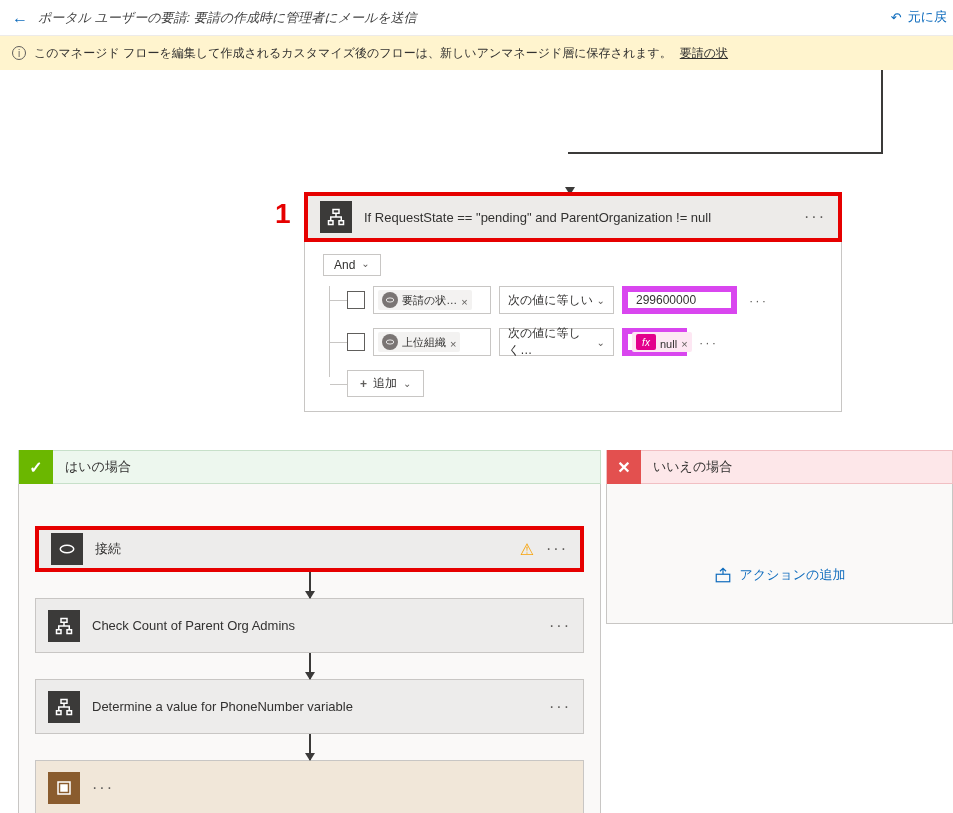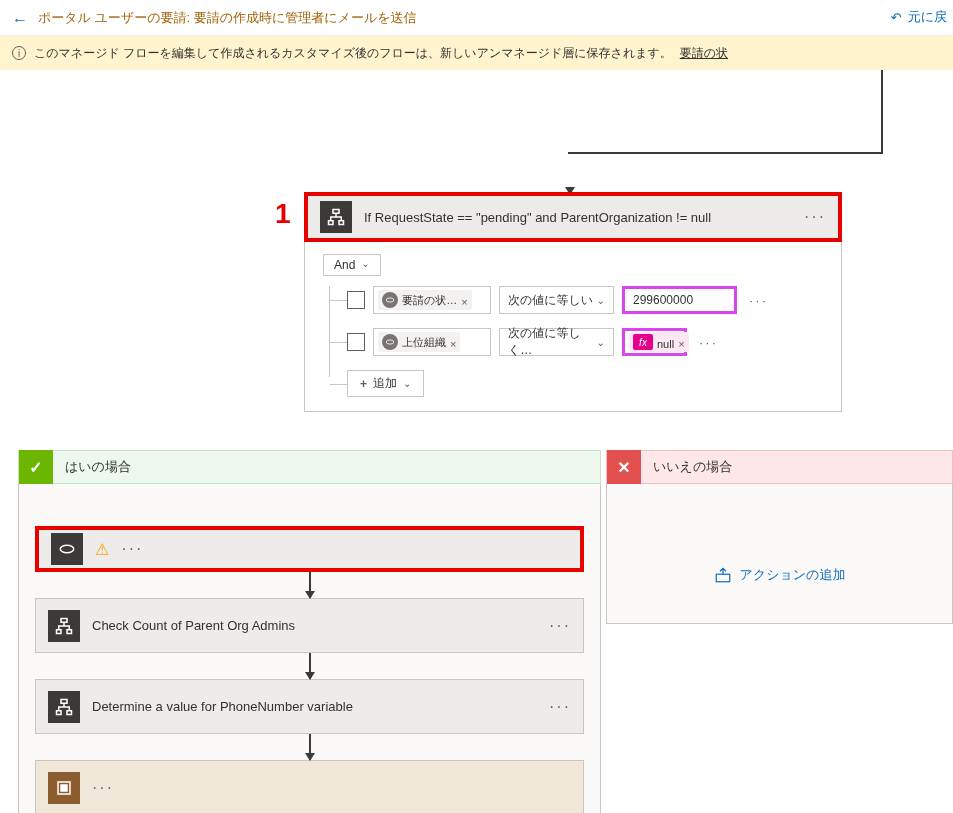--- a/index.html
+++ b/index.html
@@ -13,21 +13,21 @@
   }
 
   
   .top-bar {
     display: flex; align-items: center; height: 36px;
     padding: 0 12px; gap: 10px;
     border-bottom: 1px solid #edebe9;
   }
   .back-arrow { color: #0f6cbd; font-size: 16px; cursor: pointer; }
   .revert { position: absolute; right: 6px; top: 8px; color:#0f6cbd; display:flex; align-items:center; gap:6px; }
-  .title { color:#a16207; }
+  .title { color:#404040;font-style:italic; }
 
   
   .info-banner {
     display:flex; align-items:center;
     background:#fff4ce; height:34px;
     padding:0 12px; gap:8px;
     font-size:12px; color:#323130;
   }
   .info-icon {
     display:inline-flex; width:14px; height:14px;
@@ -125,21 +125,21 @@
     width:20px; height:16px; background:#e3008c; color:#fff;
     font-size:10px; font-style:italic; border-radius:2px;
   }
   .fx-token { background:#fde7f3; }
   .op-select {
     display:flex; align-items:center; justify-content:space-between;
     border:1px solid #c8c6c4; height:28px; width:115px;
     padding:0 8px; font-size:12px; cursor:pointer;
   }
   .val-field {
-    border:3px solid #d946ef; height:28px; width:115px;
+    border:6px solid #d946ef; height:28px; width:115px;
     padding:0 8px; font-size:12px; display:flex; align-items:center;
   }
   .row-dots { color:#605e5c; cursor:pointer; padding:0 4px; letter-spacing:2px;}
 
   .add-btn {
     display:inline-flex; align-items:center; gap:6px;
     border:1px solid #c8c6c4; background:#fff;
     padding:4px 12px; font-size:12px; cursor:pointer;
     position:relative;
   }
@@ -330,20 +330,21 @@
     </div>
     <div class="branch-body">
 
       <div class="red-box">
         <div class="flow-action act-gray">
           <span class="act-icon ic-dark">
             <svg viewBox="0 0 24 24">
                 <ellipse cx="12" cy="12" rx="9" ry="5" fill="none" stroke="#fff" stroke-width="2"></ellipse>
               </svg>
           </span>
+          <span class="action-title">接続</span>
           <span class="warn-icon">⚠</span>
           <span class="menu-dots">···</span>
         </div>
       </div>
       <div class="vconn"></div>
 
       <div class="flow-action act-gray">
         <span class="act-icon ic-dark">
           <svg viewBox="0 0 24 24" fill="none" stroke="#fff" stroke-width="2">
               <rect x="8" y="2" width="8" height="5"></rect>

